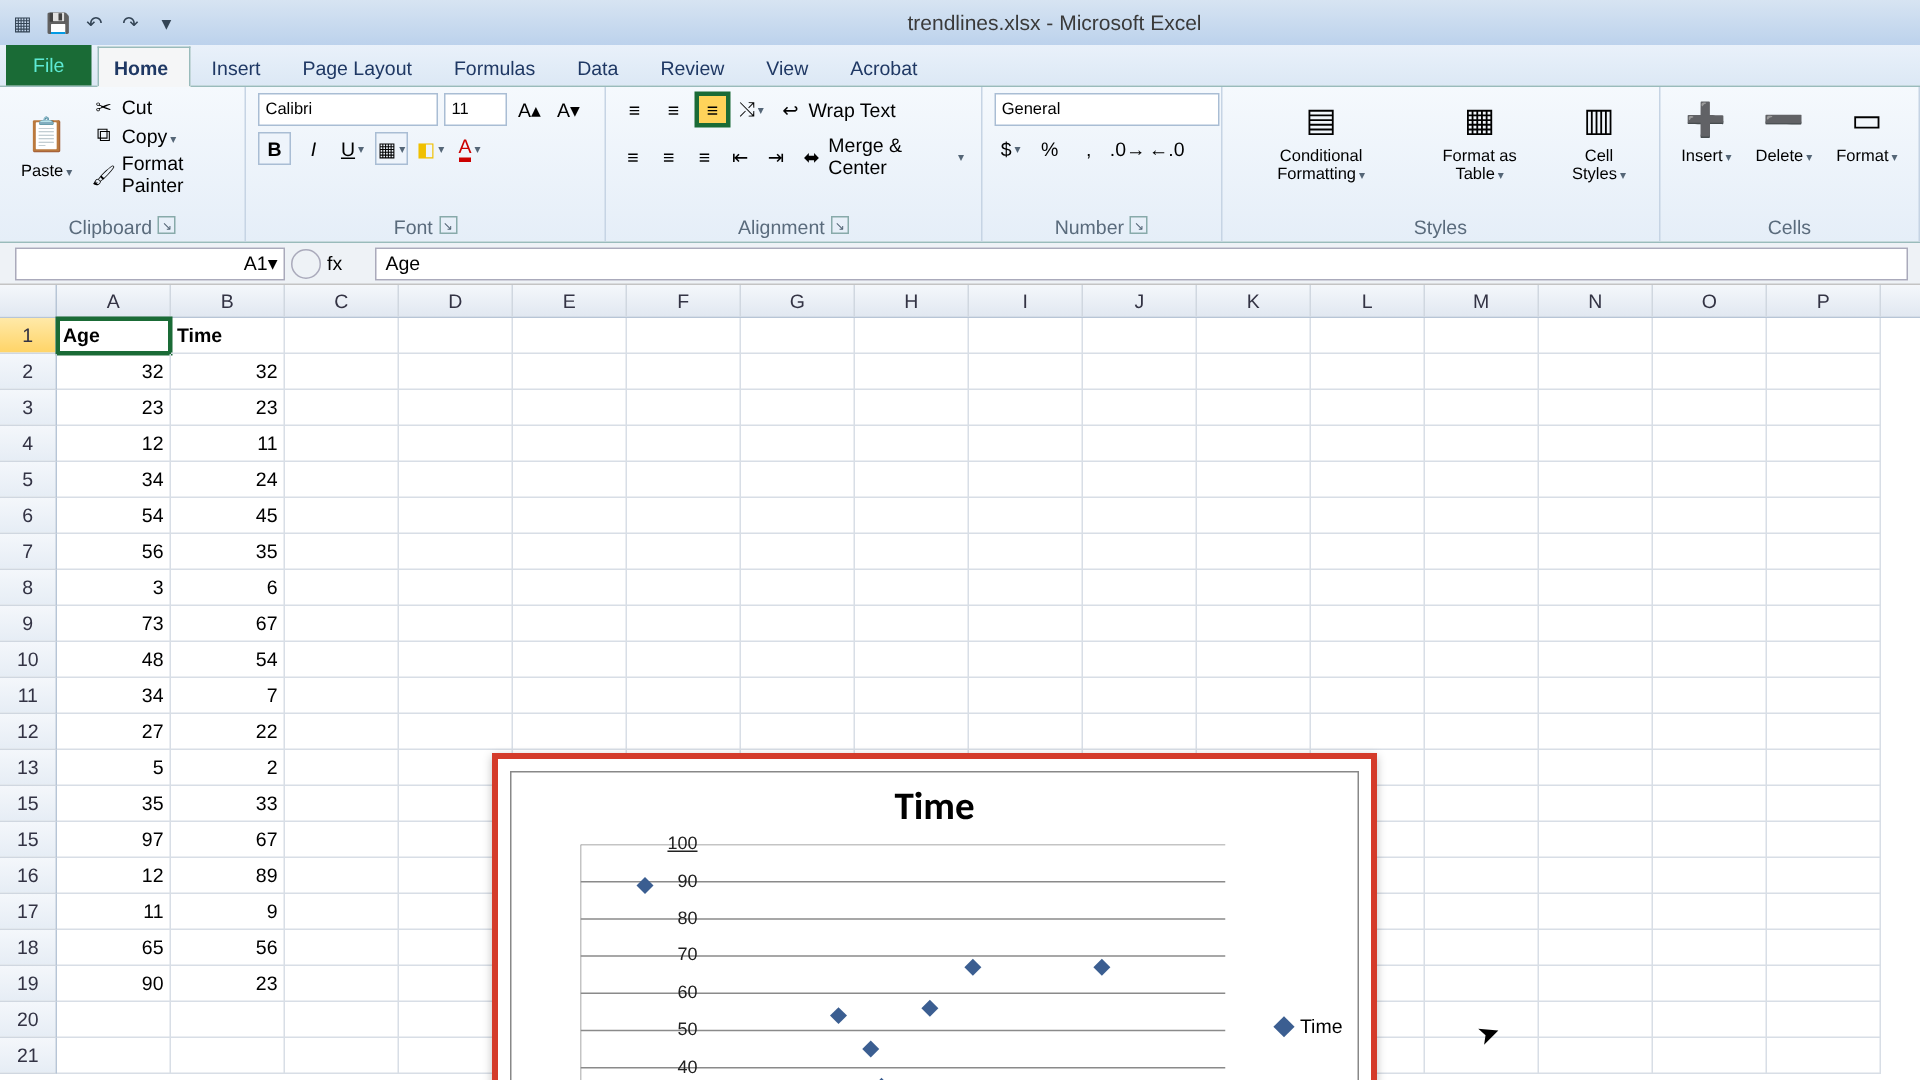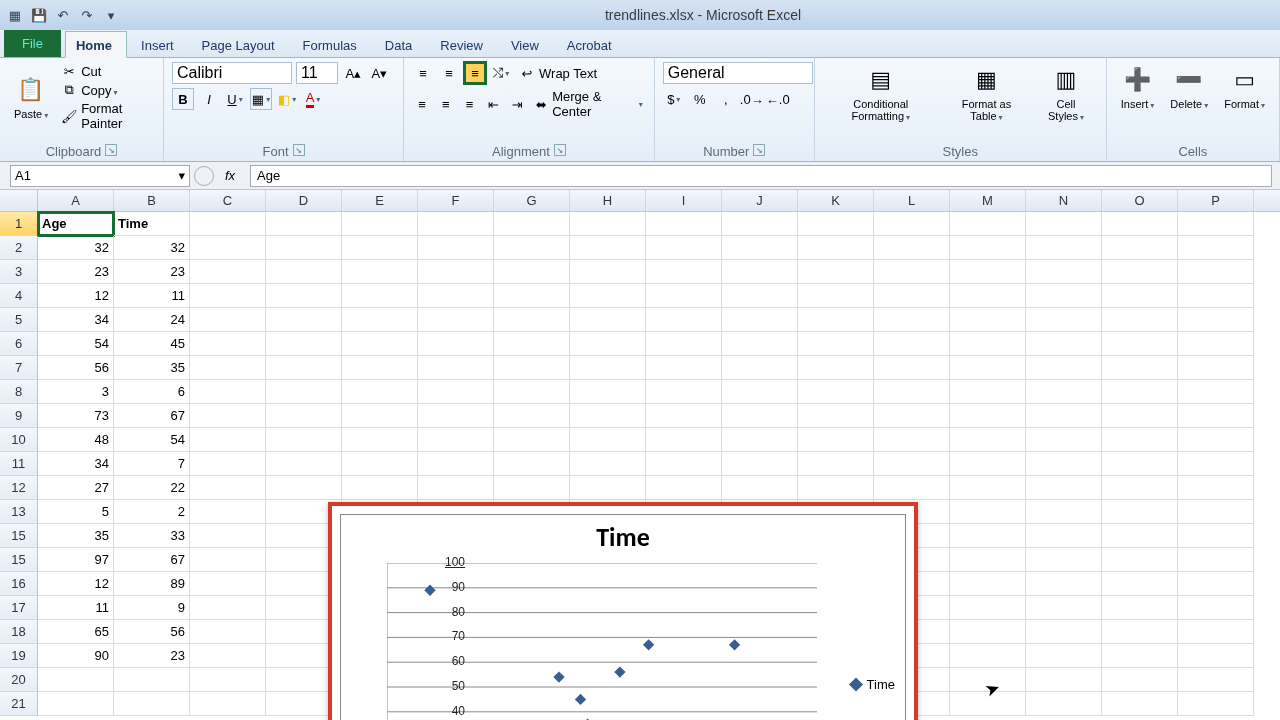--- a/index.html
+++ b/index.html
@@ -21,31 +21,31 @@
 .ribbon { height:104px; background:linear-gradient(#f5f9fd,#e5eef8); border-bottom:1px solid #9bb; display:flex; }
 .group { border-right:1px solid #c6d4e4; padding:4px 8px 2px; display:flex; flex-direction:column; justify-content:space-between; }
 .group-label { text-align:center; font-size:11px; color:#4a6; color:#5a6b7c; padding-top:2px; display:flex; justify-content:center; gap:4px;}
 .group-label .dlg { width:12px; height:12px; border:1px solid #8aa; font-size:8px; display:flex; align-items:center; justify-content:center; color:#567; }
 .grow { display:flex; gap:4px; align-items:center; }
 .bigbtn { display:flex; flex-direction:column; align-items:center; gap:2px; padding:2px 6px; cursor:pointer; }
 .bigbtn .ico { width:32px; height:32px; display:flex; align-items:center; justify-content:center; font-size:22px; }
 .bigbtn .lbl { font-size:11px; text-align:center; line-height:1.1; }
 .smbtn { display:flex; align-items:center; gap:4px; padding:1px 3px; cursor:pointer; }
 .smbtn .ico { width:16px; height:16px; display:flex; align-items:center; justify-content:center; }
-select,.combo { height:22px; border:1px solid #a9bdd4; background:#fff; font-size:16px; padding:0 4px; }
+select,.combo { height:22px; border:1px solid #a9bdd4; background:#fff; font-size:11px; padding:0 4px; }
 .iconbtn { width:22px; height:22px; border:1px solid transparent; display:flex; align-items:center; justify-content:center; cursor:pointer; }
 .iconbtn.box { border:1px solid #a9bdd4; background:#eef4fb; }
 .iconbtn.sel { background:#ffd35a; border:1px solid #c9a227; }
 .stack { display:flex; flex-direction:column; gap:1px; }
 .arr::after{content:"▾"; font-size:8px; margin-left:2px; color:#567;}
 
 
 .fbar { height:28px; border-bottom:1px solid #c4c4c4; display:flex; align-items:center; background:#eef2f6; }
-.namebox { width:180px; height:22px; margin-left:10px; border:1px solid #aab; background:#fff; display:flex; align-items:center; justify-content:space-between; padding:0 4px; }
-.fx { width:24px; text-align:center; font-style:italic; }
+.namebox { width:180px; height:22px; margin-left:10px; border:1px solid #aab; background:#fff; display:flex; align-items:center; justify-content:flex-end; padding:0 4px; }
+.fx { width:24px; }
 .fval { flex:1; border:1px solid #aab; height:22px; background:#fff; margin:0 8px; padding:0 6px; display:flex; align-items:center;}
 .fbar .round { width:20px; height:20px; border:1px solid #aab; border-radius:10px; margin:0 4px; }
 
 
 .sheet {position:relative;}
 .colhdr { display:flex; height:22px; background:linear-gradient(#f4f7fb,#e1e8f1); border-bottom:1px solid #b7c5d6;}
 .corner { width:38px; border-right:1px solid #b7c5d6; background:linear-gradient(#f4f7fb,#e1e8f1);}
 .ch { width:76px; border-right:1px solid #d0d7e0; text-align:center; line-height:22px; color:#334; }
 .rows { position:relative; }
 .row { display:flex; height:24px; }

